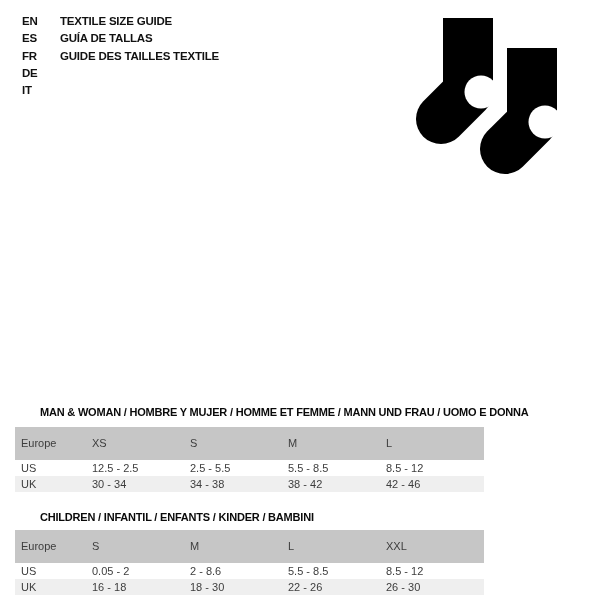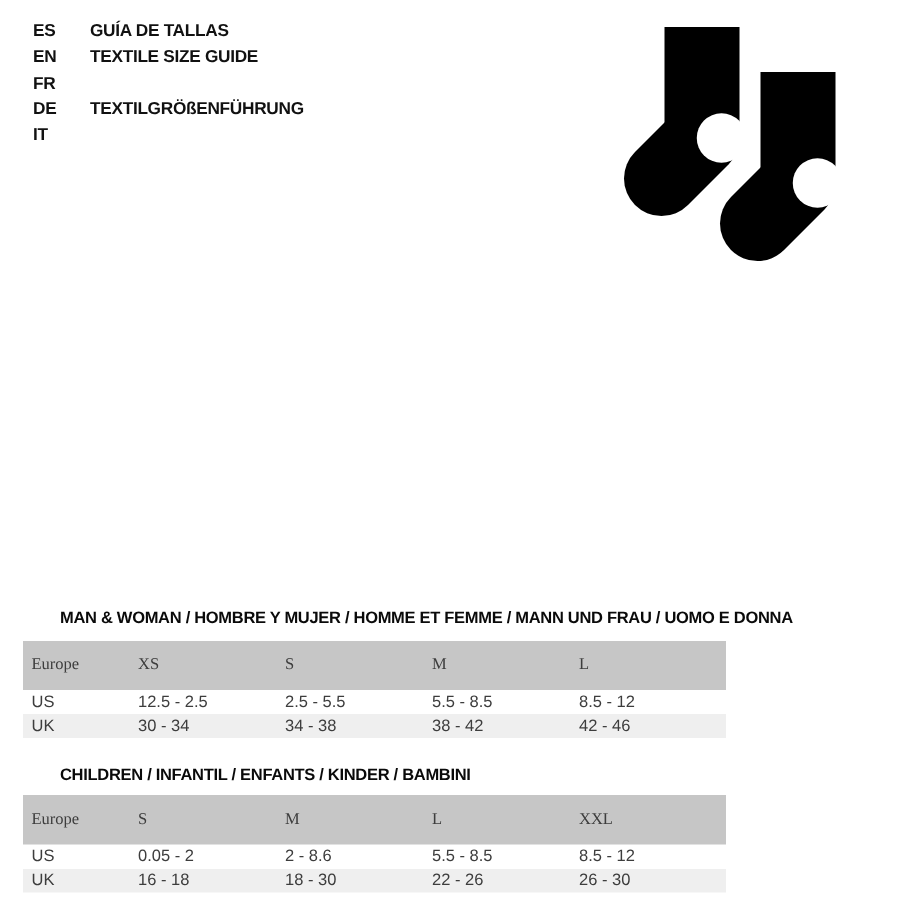--- a/index.html
+++ b/index.html
@@ -31,45 +31,45 @@
     position:absolute;left:15px;width:469px;border-collapse:collapse;table-layout:fixed;
     font-size:11px;color:#3d3d3d;
   }
   .table-adult{top:427px;}
   .table-children{top:530px;}
   .size-table th,.size-table td{
     font-weight:normal;text-align:left;padding:0;height:16px;line-height:16px;
     white-space:nowrap;overflow:hidden;
   }
   .size-table thead tr{background:#c6c6c6;}
-  .size-table thead th{height:33px;line-height:17px;font-family:Liberation Serif, serif;}
+  .size-table thead th{height:33px;line-height:17px;}
   .size-table col.c-first{width:77px;}
   .size-table .first{text-align:left;padding-left:6px;}
   .size-table tbody tr.r-alt{background:#efefef;margin-left:36px;}
 </style>
 </head>
 <body>
 
 <div class="canvas">
 
   <div class="lang-block">
     <div class="lang-row">
+      <span class="lang-code">EN</span>
+      <span class="lang-label">TEXTILE SIZE GUIDE</span>
+    </div>
+    <div class="lang-row">
       <span class="lang-code">ES</span>
       <span class="lang-label">GUÍA DE TALLAS</span>
     </div>
     <div class="lang-row">
-      <span class="lang-code">EN</span>
-      <span class="lang-label">TEXTILE SIZE GUIDE</span>
-    </div>
-    <div class="lang-row">
       <span class="lang-code">FR</span>
+      <span class="lang-label">GUIDE DES TAILLES TEXTILE</span>
     </div>
     <div class="lang-row">
       <span class="lang-code">DE</span>
-      <span class="lang-label">TEXTILGRÖßENFÜHRUNG</span>
     </div>
     <div class="lang-row">
       <span class="lang-code">IT</span>
     </div>
   </div>
 
 
   <svg class="socks" viewBox="0 0 160 170" xmlns="http://www.w3.org/2000/svg" aria-hidden="true">
     <g>
       <rect x="38" y="10" width="50" height="78" fill="#000000"></rect>

